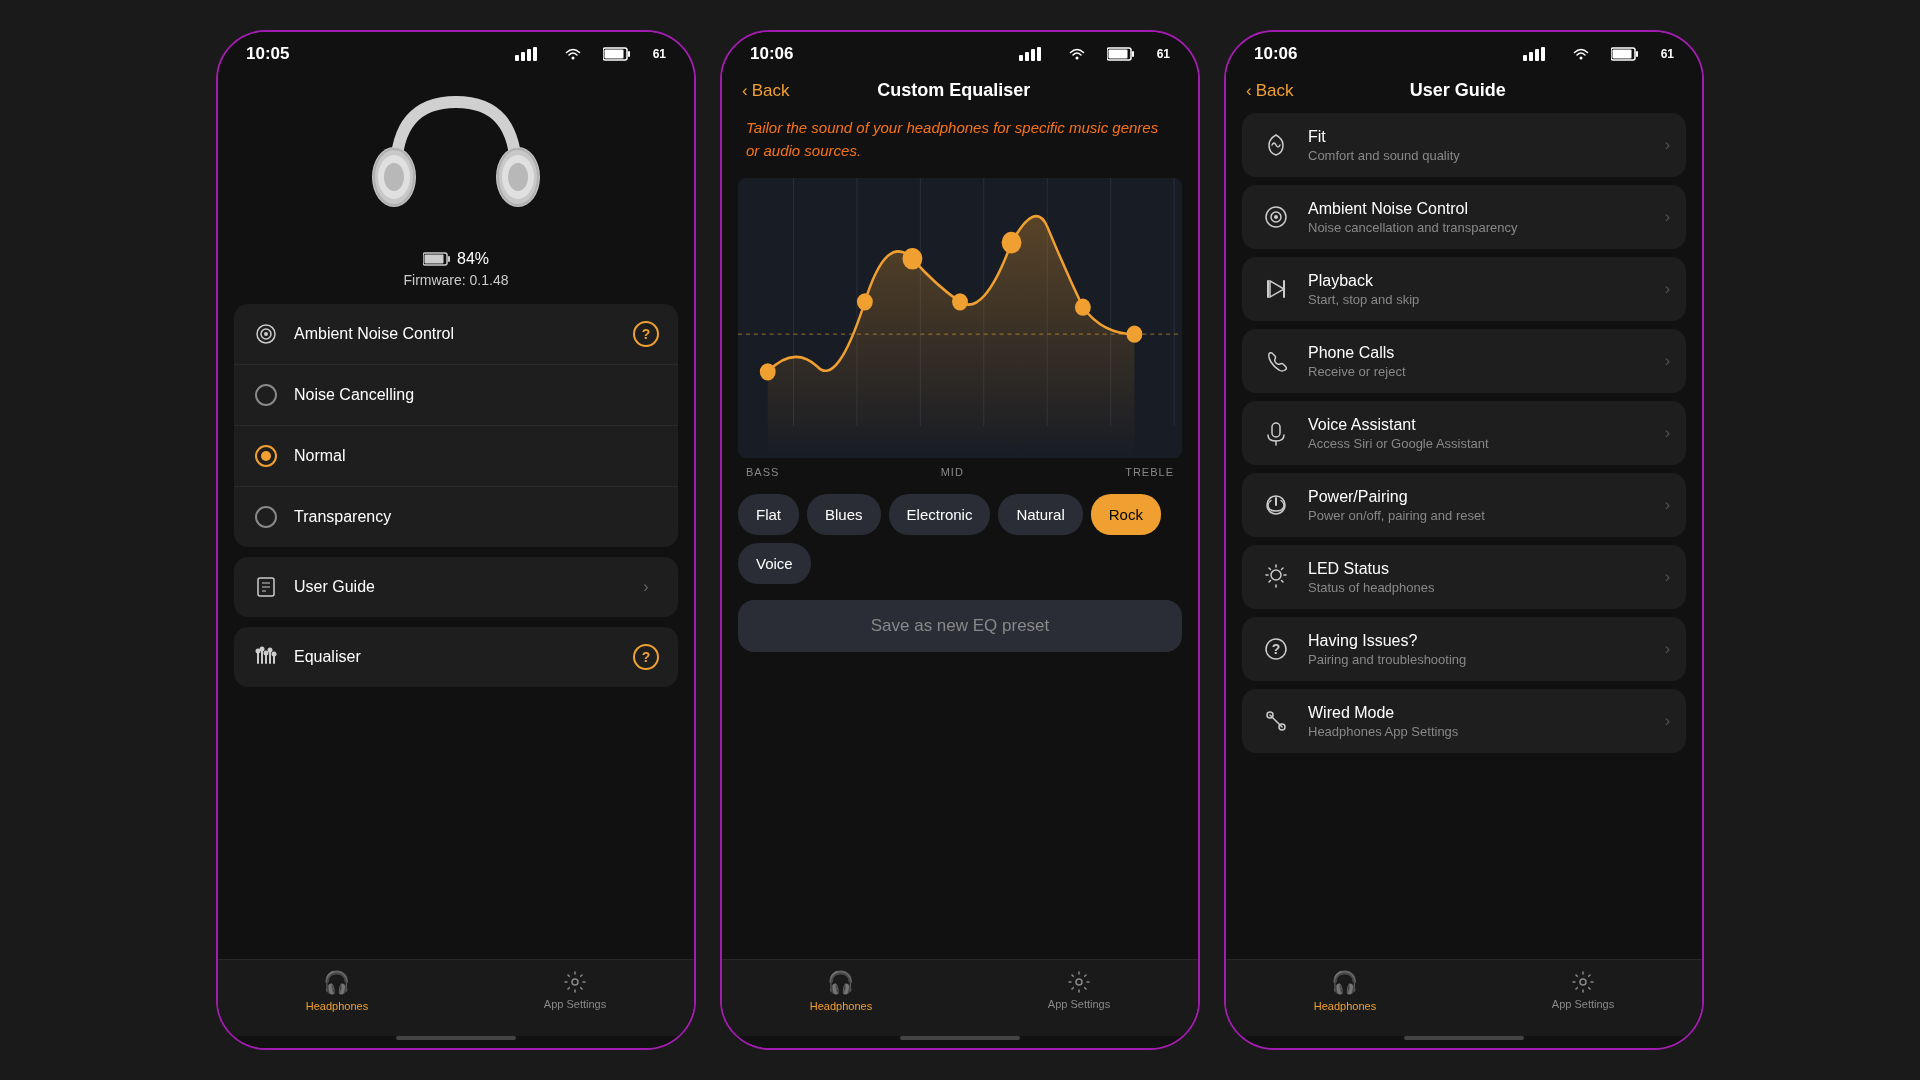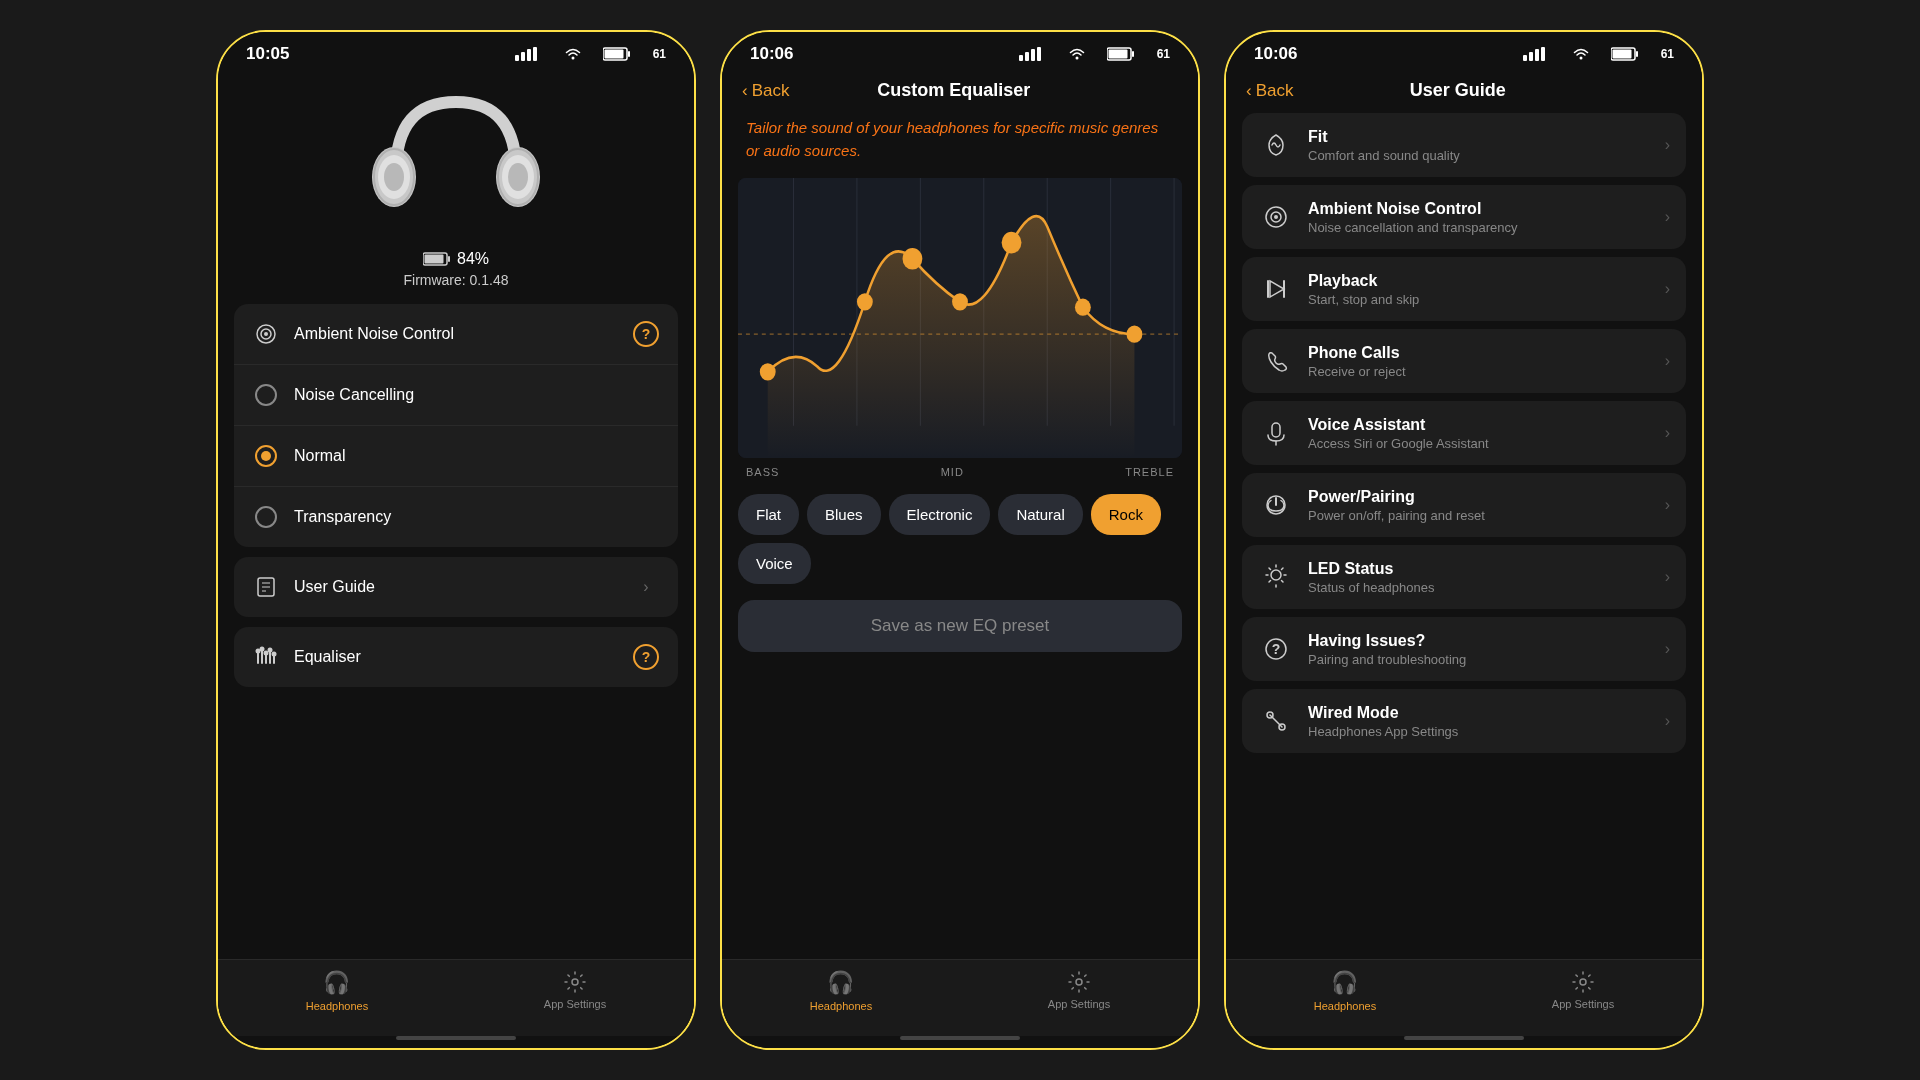--- a/index.html
+++ b/index.html
@@ -14,21 +14,21 @@
       font-family: -apple-system, BlinkMacSystemFont, 'SF Pro Display', 'Helvetica Neue', sans-serif;
       overflow: hidden;
     }
 
     
     .phone {
       width: 480px;
       height: 1020px;
       background: #111;
       border-radius: 50px;
-      border: 2px solid #fde047;
+      border: 2px solid #a21caf;
       display: flex;
       flex-direction: column;
       overflow: hidden;
       position: relative;
       margin: 0 12px;
     }
 
     
     .status-bar {
       display: flex;
@@ -295,21 +295,21 @@
       display: flex;
       align-items: center;
       justify-content: center;
       margin-right: 14px;
       flex-shrink: 0;
     }
     .guide-text { flex: 1; }
     .guide-title {
       color: #fff;
       font-size: 16px;
-      font-weight: 700;
+      font-weight: 400;
       margin-bottom: 2px;
     }
     .guide-sub {
       color: #888;
       font-size: 13px;
     }
     .guide-chevron {
       color: #555;
       font-size: 16px;
     }

